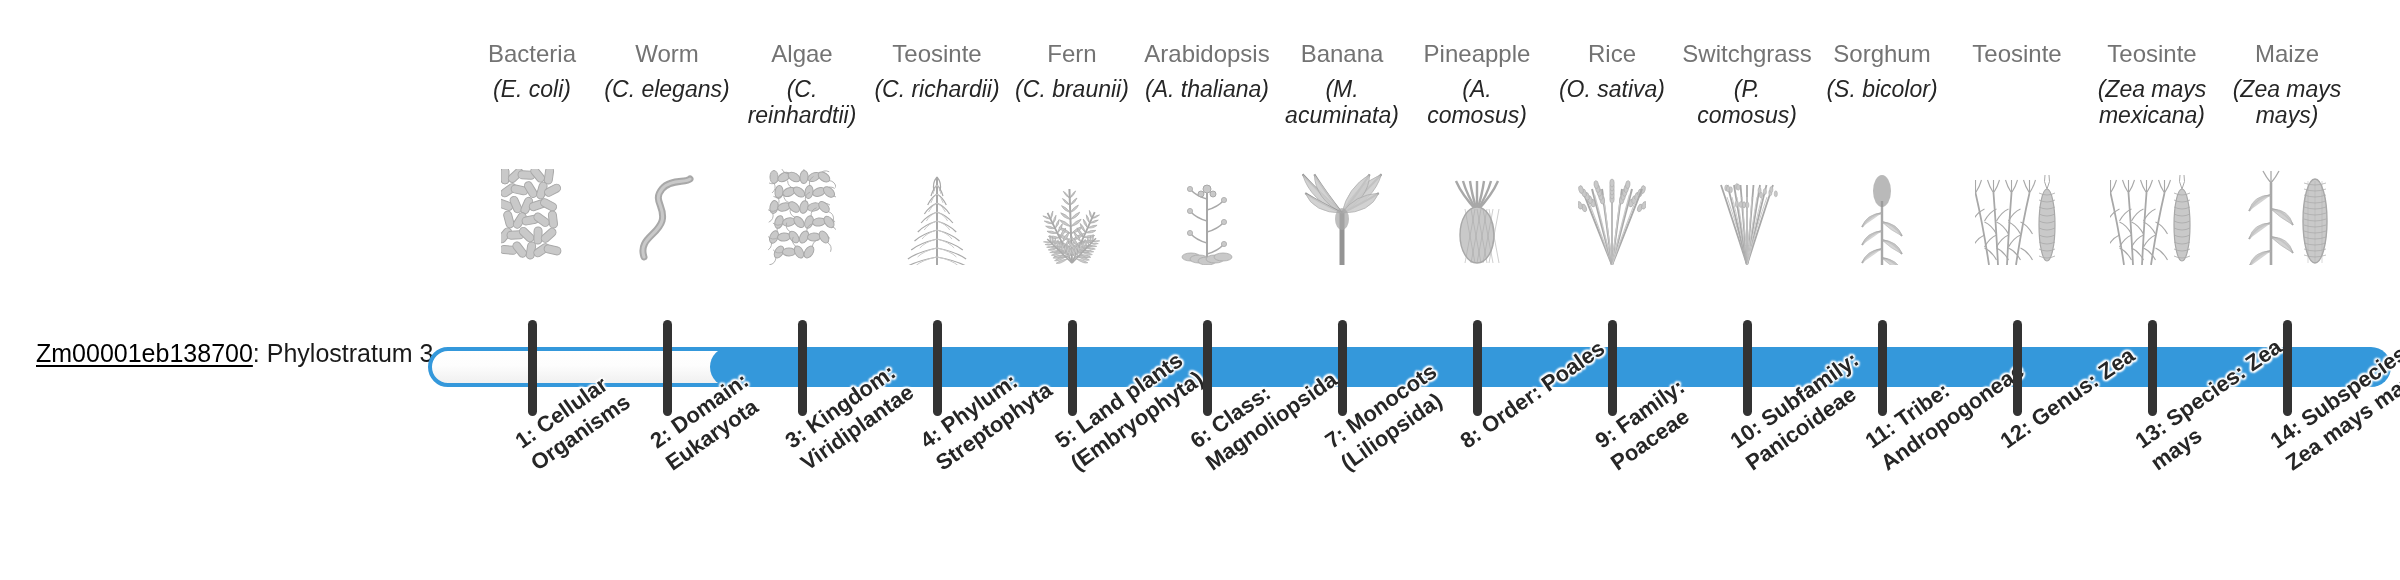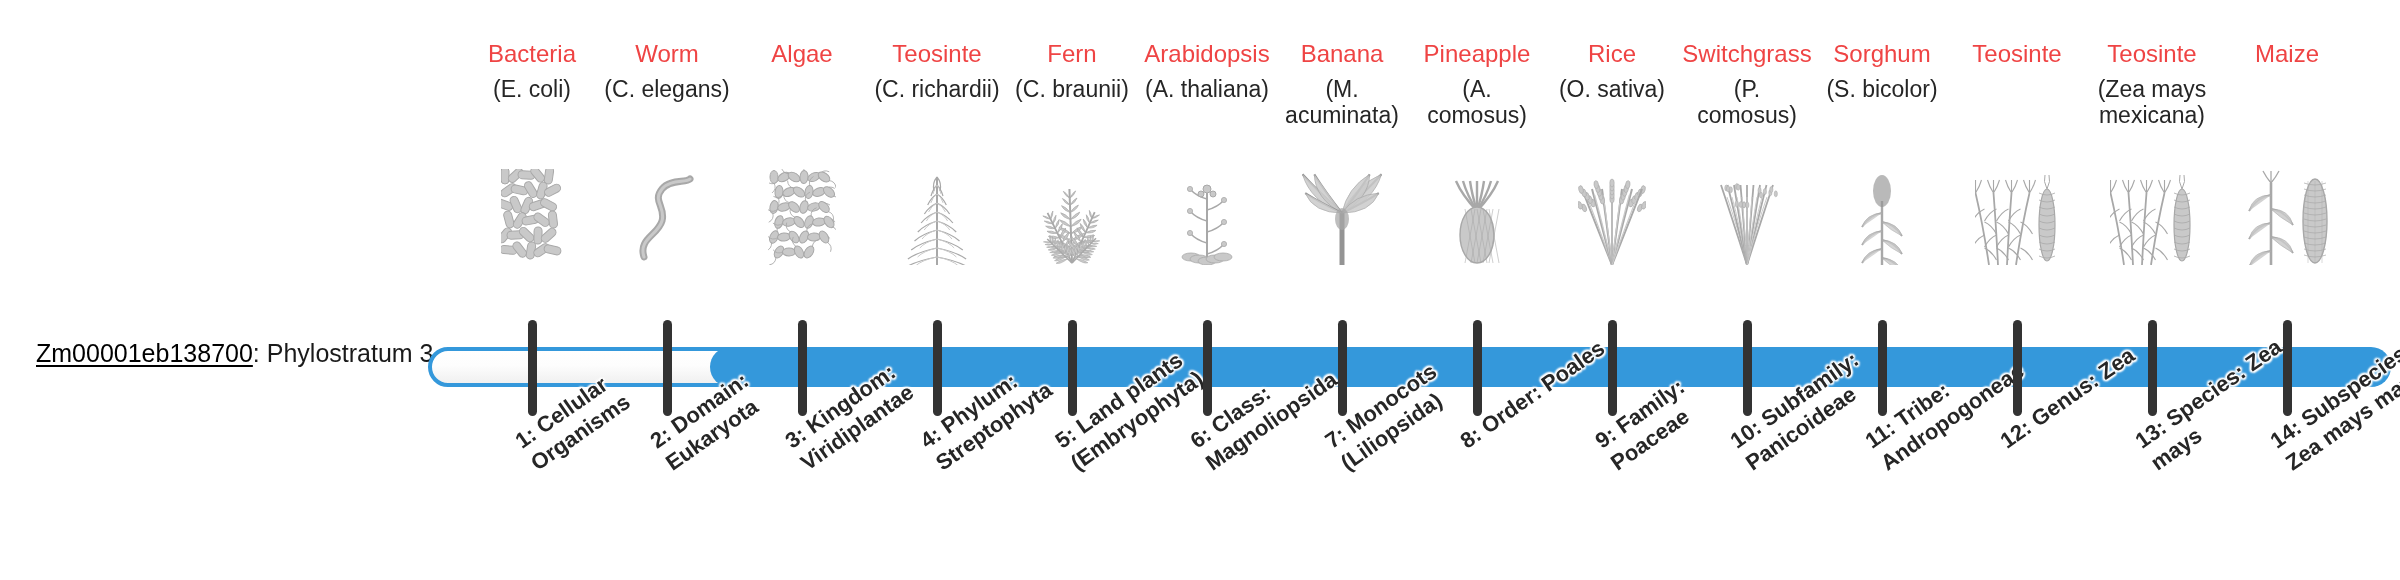--- a/index.html
+++ b/index.html
@@ -48,28 +48,29 @@
     margin-left:-66px;
   }
 
   
   .sp-common{
     position:absolute;
     top:40px;left:0;width:132px;
     text-align:center;
     font-size:24px;
     line-height:1.18;
-    color:#ef4444;
+    color:#737373;
     white-space:nowrap;
   }
   .sp-sci{
     position:absolute;
     top:76px;left:0;width:132px;
     text-align:center;
     font-size:23px;
+    font-style:italic;
     line-height:1.15;
     color:#262626;
     word-break:break-word;
   }
 
   
   .sp-art{
     position:absolute;
     top:160px;left:0;width:132px;height:105px;
     display:flex;align-items:flex-end;justify-content:center;
@@ -253,20 +254,21 @@
       <div class="sp-sci">(C. elegans)</div>
       <div class="sp-art">
         <svg width="70" height="92" viewBox="0 0 70 92">
           <path d="M12 84 C6 66, 26 62, 30 48 C34 34, 20 28, 30 16 C38 6, 54 10, 58 6" fill="none" stroke="#9a9a96" stroke-width="7" stroke-linecap="round"></path>
         <path d="M12 84 C6 66, 26 62, 30 48 C34 34, 20 28, 30 16 C38 6, 54 10, 58 6" fill="none" stroke="#c8c8c4" stroke-width="3" stroke-linecap="round"></path>
         </svg>
       </div>
     </div>
     <div class="col" style="left: 330px;">
       <div class="sp-common">Algae</div>
+      <div class="sp-sci">(C. reinhardtii)</div>
       <div class="sp-art">
         <svg width="68" height="96" viewBox="0 0 68 96">
           <g transform="translate(6,8) rotate(0)">
             <ellipse rx="4" ry="6.5" fill="#c8c8c4" stroke="#9a9a96" stroke-width="1"></ellipse>
             <path d="M0 6 q3 6 -2 10" stroke="#9a9a96" stroke-width=".8" fill="none"></path>
           </g>
           <g transform="translate(16,8) rotate(61)">
             <ellipse rx="4" ry="6.5" fill="#c8c8c4" stroke="#9a9a96" stroke-width="1"></ellipse>
             <path d="M0 6 q3 6 -2 10" stroke="#9a9a96" stroke-width=".8" fill="none"></path>
           </g>
@@ -867,20 +869,21 @@
             <path d="M2 73 q8 4 16 0" stroke="#9a9a96" stroke-width=".8" fill="none"></path>
             <path d="M2 80 q8 4 16 0" stroke="#9a9a96" stroke-width=".8" fill="none"></path>
             <path d="M2 87 q8 4 16 0" stroke="#9a9a96" stroke-width=".8" fill="none"></path>
             <path d="M10 20 q-4 -8 -2 -14 M10 20 q4 -8 2 -14" stroke="#9a9a96" stroke-width="1" fill="none"></path>
           </g>
         </svg>
       </div>
     </div>
     <div class="col" style="left: 1815px;">
       <div class="sp-common">Maize</div>
+      <div class="sp-sci">(Zea mays mays)</div>
       <div class="sp-art">
         <svg width="84" height="96" viewBox="0 0 84 96">
           <path d="M26 96 L26 14" stroke="#9a9a96" stroke-width="2.6"></path>
           <path d="M26 26 q-14 2 -22 16" stroke="#9a9a96" stroke-width="1.8" fill="none"></path>
           <path d="M26 26 q-18 0 -22 16 q--14 -8 --22 -16" fill="#c8c8c4" stroke="#9a9a96" stroke-width=".7" opacity=".85"></path>
           <path d="M26 40 q14 2 22 16" stroke="#9a9a96" stroke-width="1.8" fill="none"></path>
           <path d="M26 40 q18 0 22 16 q-14 -8 -22 -16" fill="#c8c8c4" stroke="#9a9a96" stroke-width=".7" opacity=".85"></path>
           <path d="M26 54 q-14 2 -22 16" stroke="#9a9a96" stroke-width="1.8" fill="none"></path>
           <path d="M26 54 q-18 0 -22 16 q--14 -8 --22 -16" fill="#c8c8c4" stroke="#9a9a96" stroke-width=".7" opacity=".85"></path>
           <path d="M26 68 q14 2 22 16" stroke="#9a9a96" stroke-width="1.8" fill="none"></path>

